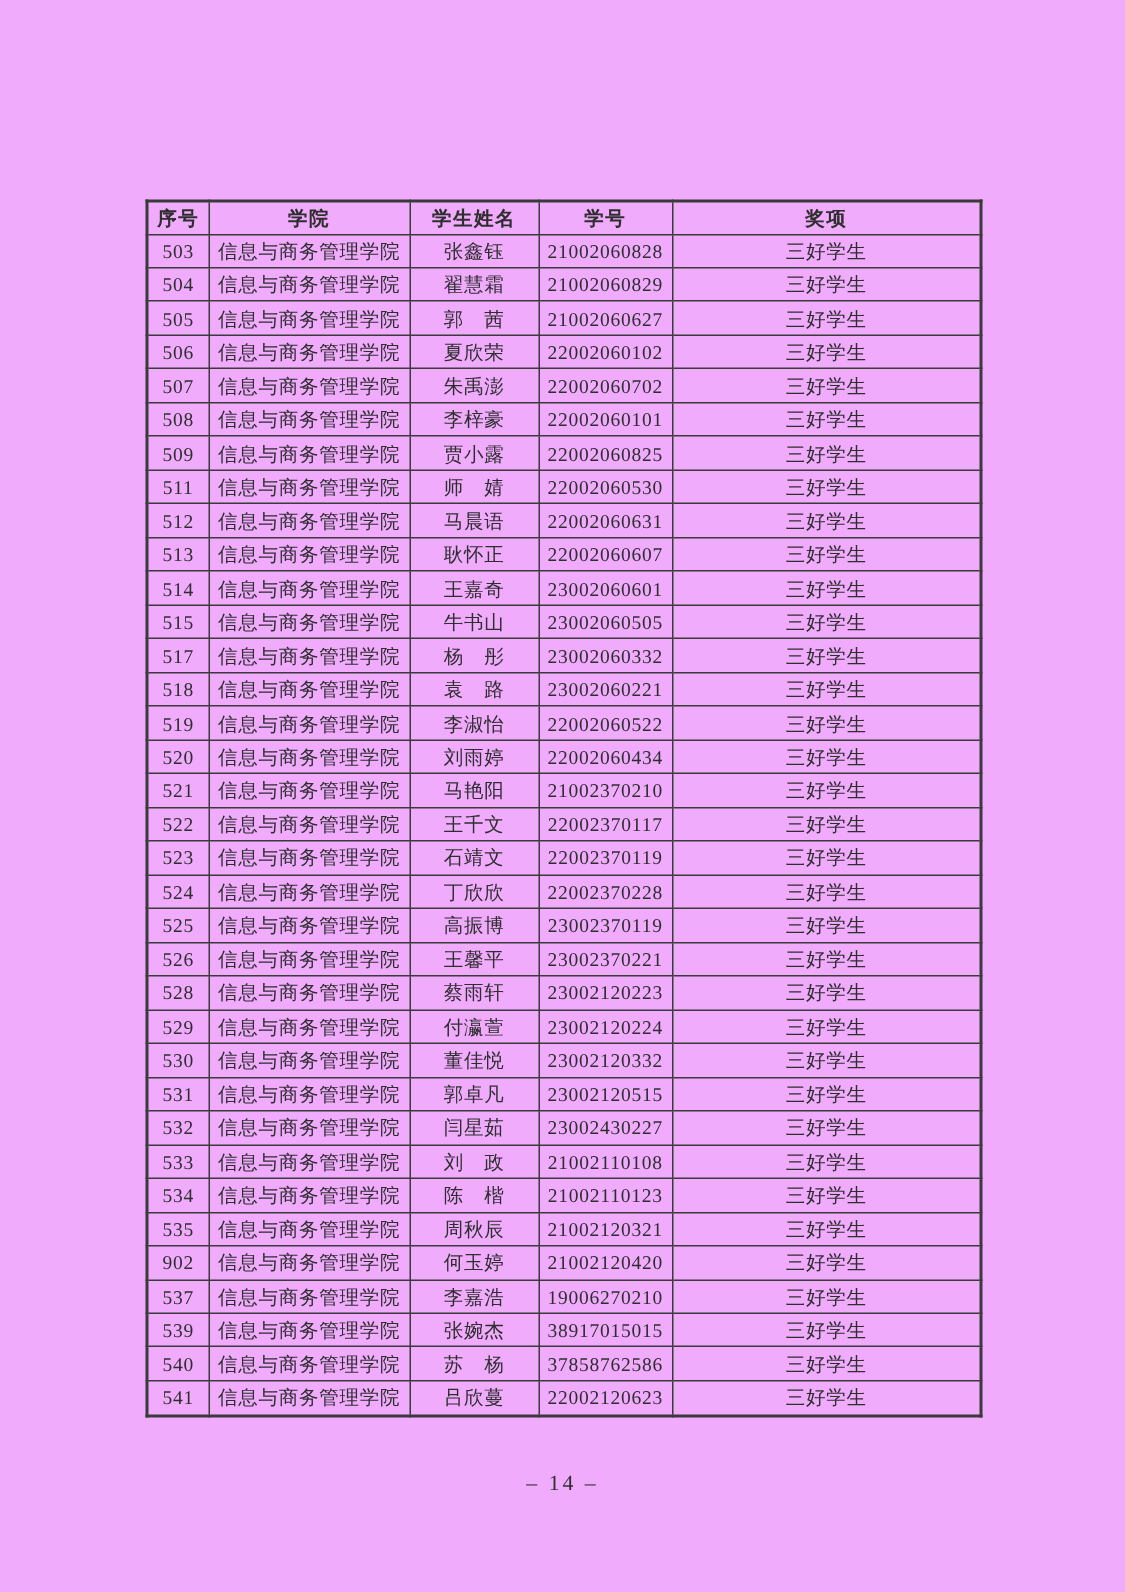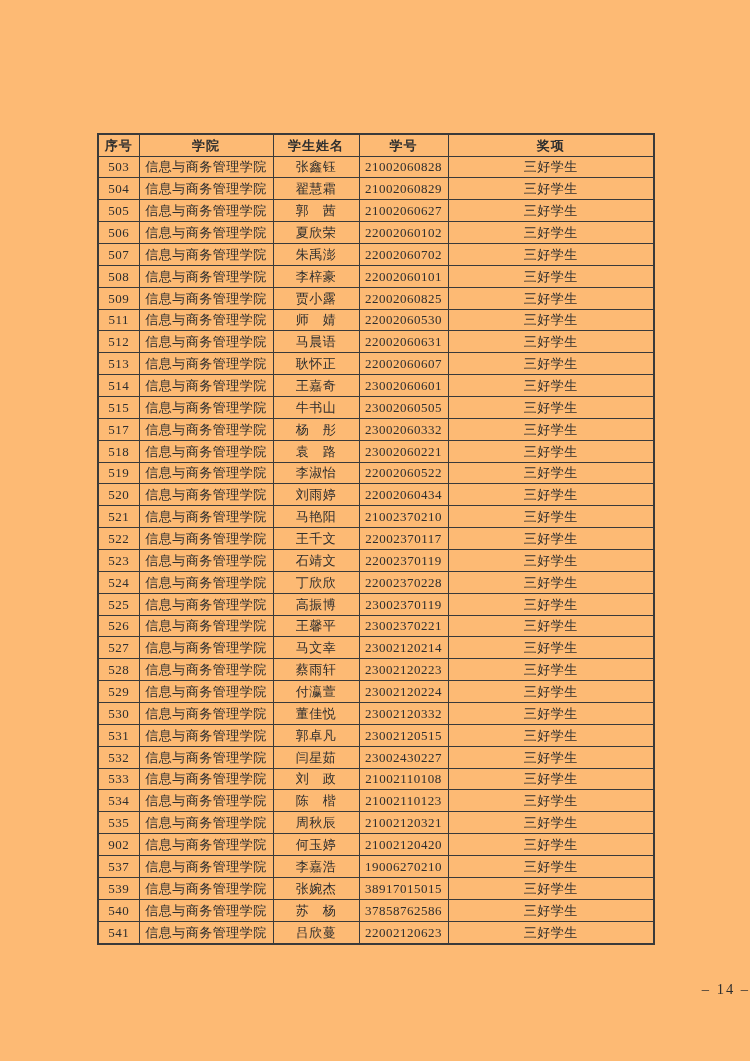--- a/index.html
+++ b/index.html
@@ -1,20 +1,20 @@
 <!DOCTYPE html>
 <html><head>
 <meta charset="utf-8">
 <style>
   html, body { margin: 0; padding: 0; }
   .page {
     position: relative;
     width: 750px;
     height: 1061px;
-    background: #fdba74;
+    background: #f0abfc;
     font-family: "Liberation Serif", "DejaVu Serif", serif;
     color: #2e2e2e;
     overflow: hidden;
   }
   table.award-table {
     position: absolute;
     left: 97px;
     top: 133px;
     width: 556px;
     height: 812px;
@@ -33,21 +33,21 @@
     overflow: hidden;
   }
   .award-table thead tr { height: 22px; }
   .award-table th { font-weight: bold; letter-spacing: 1px; }
   .award-table td { font-weight: normal; letter-spacing: 0.5px; }
   .footer-pagenum {
     position: absolute;
     top: 981px;
     left: 0;
     width: 100%;
-    text-align: right;
+    text-align: center;
     font-size: 14.5px;
     letter-spacing: 2px;
     color: #2e2e2e;
   }
 </style>
 </head>
 <body>
 
 <div class="page">
 
@@ -217,27 +217,20 @@
           <td>三好学生</td>
         </tr>
         <tr>
           <td>526</td>
           <td>信息与商务管理学院</td>
           <td>王馨平</td>
           <td>23002370221</td>
           <td>三好学生</td>
         </tr>
         <tr>
-          <td>527</td>
-          <td>信息与商务管理学院</td>
-          <td>马文幸</td>
-          <td>23002120214</td>
-          <td>三好学生</td>
-        </tr>
-        <tr>
           <td>528</td>
           <td>信息与商务管理学院</td>
           <td>蔡雨轩</td>
           <td>23002120223</td>
           <td>三好学生</td>
         </tr>
         <tr>
           <td>529</td>
           <td>信息与商务管理学院</td>
           <td>付瀛萱</td>

